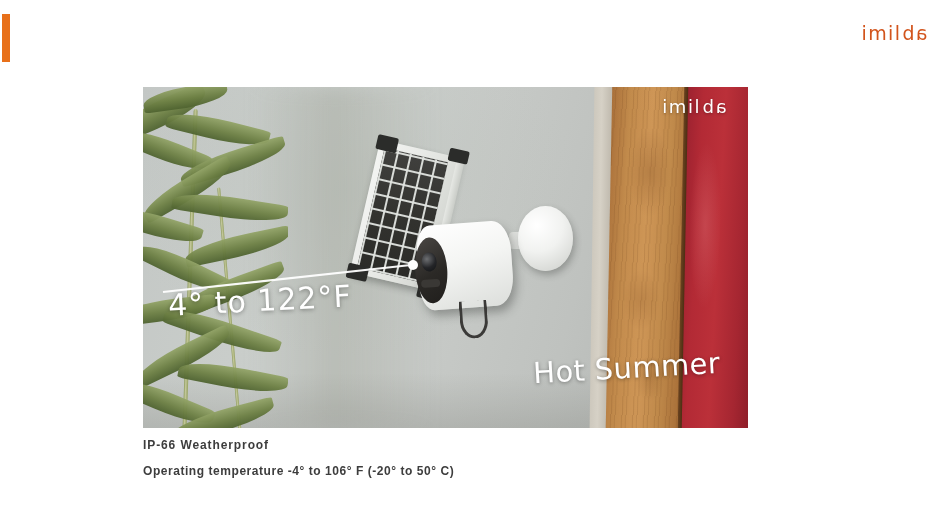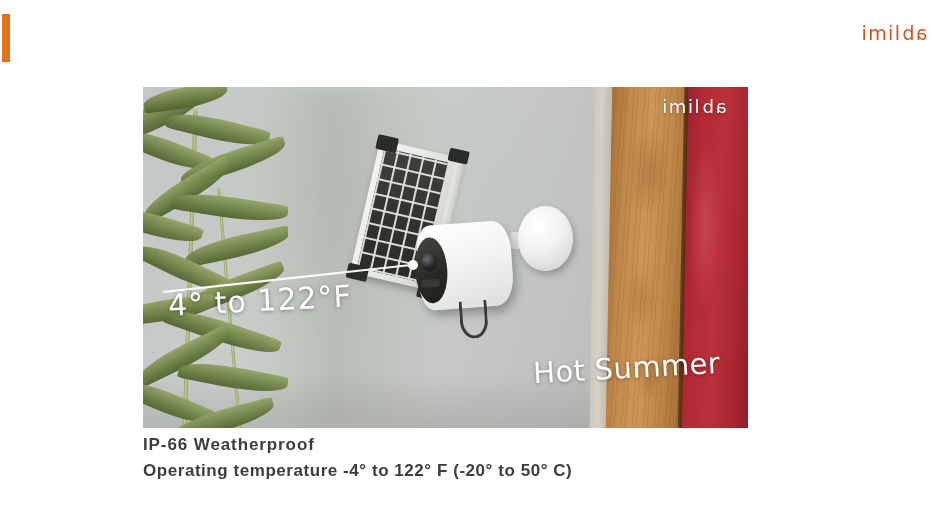--- a/index.html
+++ b/index.html
@@ -301,21 +301,21 @@
 
   
   #caption-block {
     position: absolute;
     left: 143px; top: 438px;
     width: 640px;
   }
   .caption-line {
     color: #3d3d3d;
     font-weight: bold;
-    font-size: 17px;
+    font-size: 12px;
     letter-spacing: 0.9px;
     line-height: 14px;
     white-space: nowrap;
   }
   #caption-line-2 {
     margin-top: 12px;
     letter-spacing: 0.55px;
   }
 </style>
 </head>
@@ -392,14 +392,14 @@
     <circle cx="270" cy="178" r="5" fill="#ffffff"></circle>
   </svg>
 
   <div class="photo-text" id="temp-range-overlay">4° to 122°F</div>
   <div class="photo-text" id="hot-summer-overlay">Hot Summer</div>
   <div class="photo-text" id="photo-watermark"><span>imil</span><span class="flip">ab</span></div>
 </div>
 
 <div id="caption-block">
   <div class="caption-line" id="caption-line-1">IP-66  Weatherproof</div>
-  <div class="caption-line" id="caption-line-2">Operating temperature -4° to 122° F (-20° to 50° C)</div>
+  <div class="caption-line" id="caption-line-2">Operating temperature -4° to 106° F (-20° to 50° C)</div>
 </div>
 
 </body></html>

